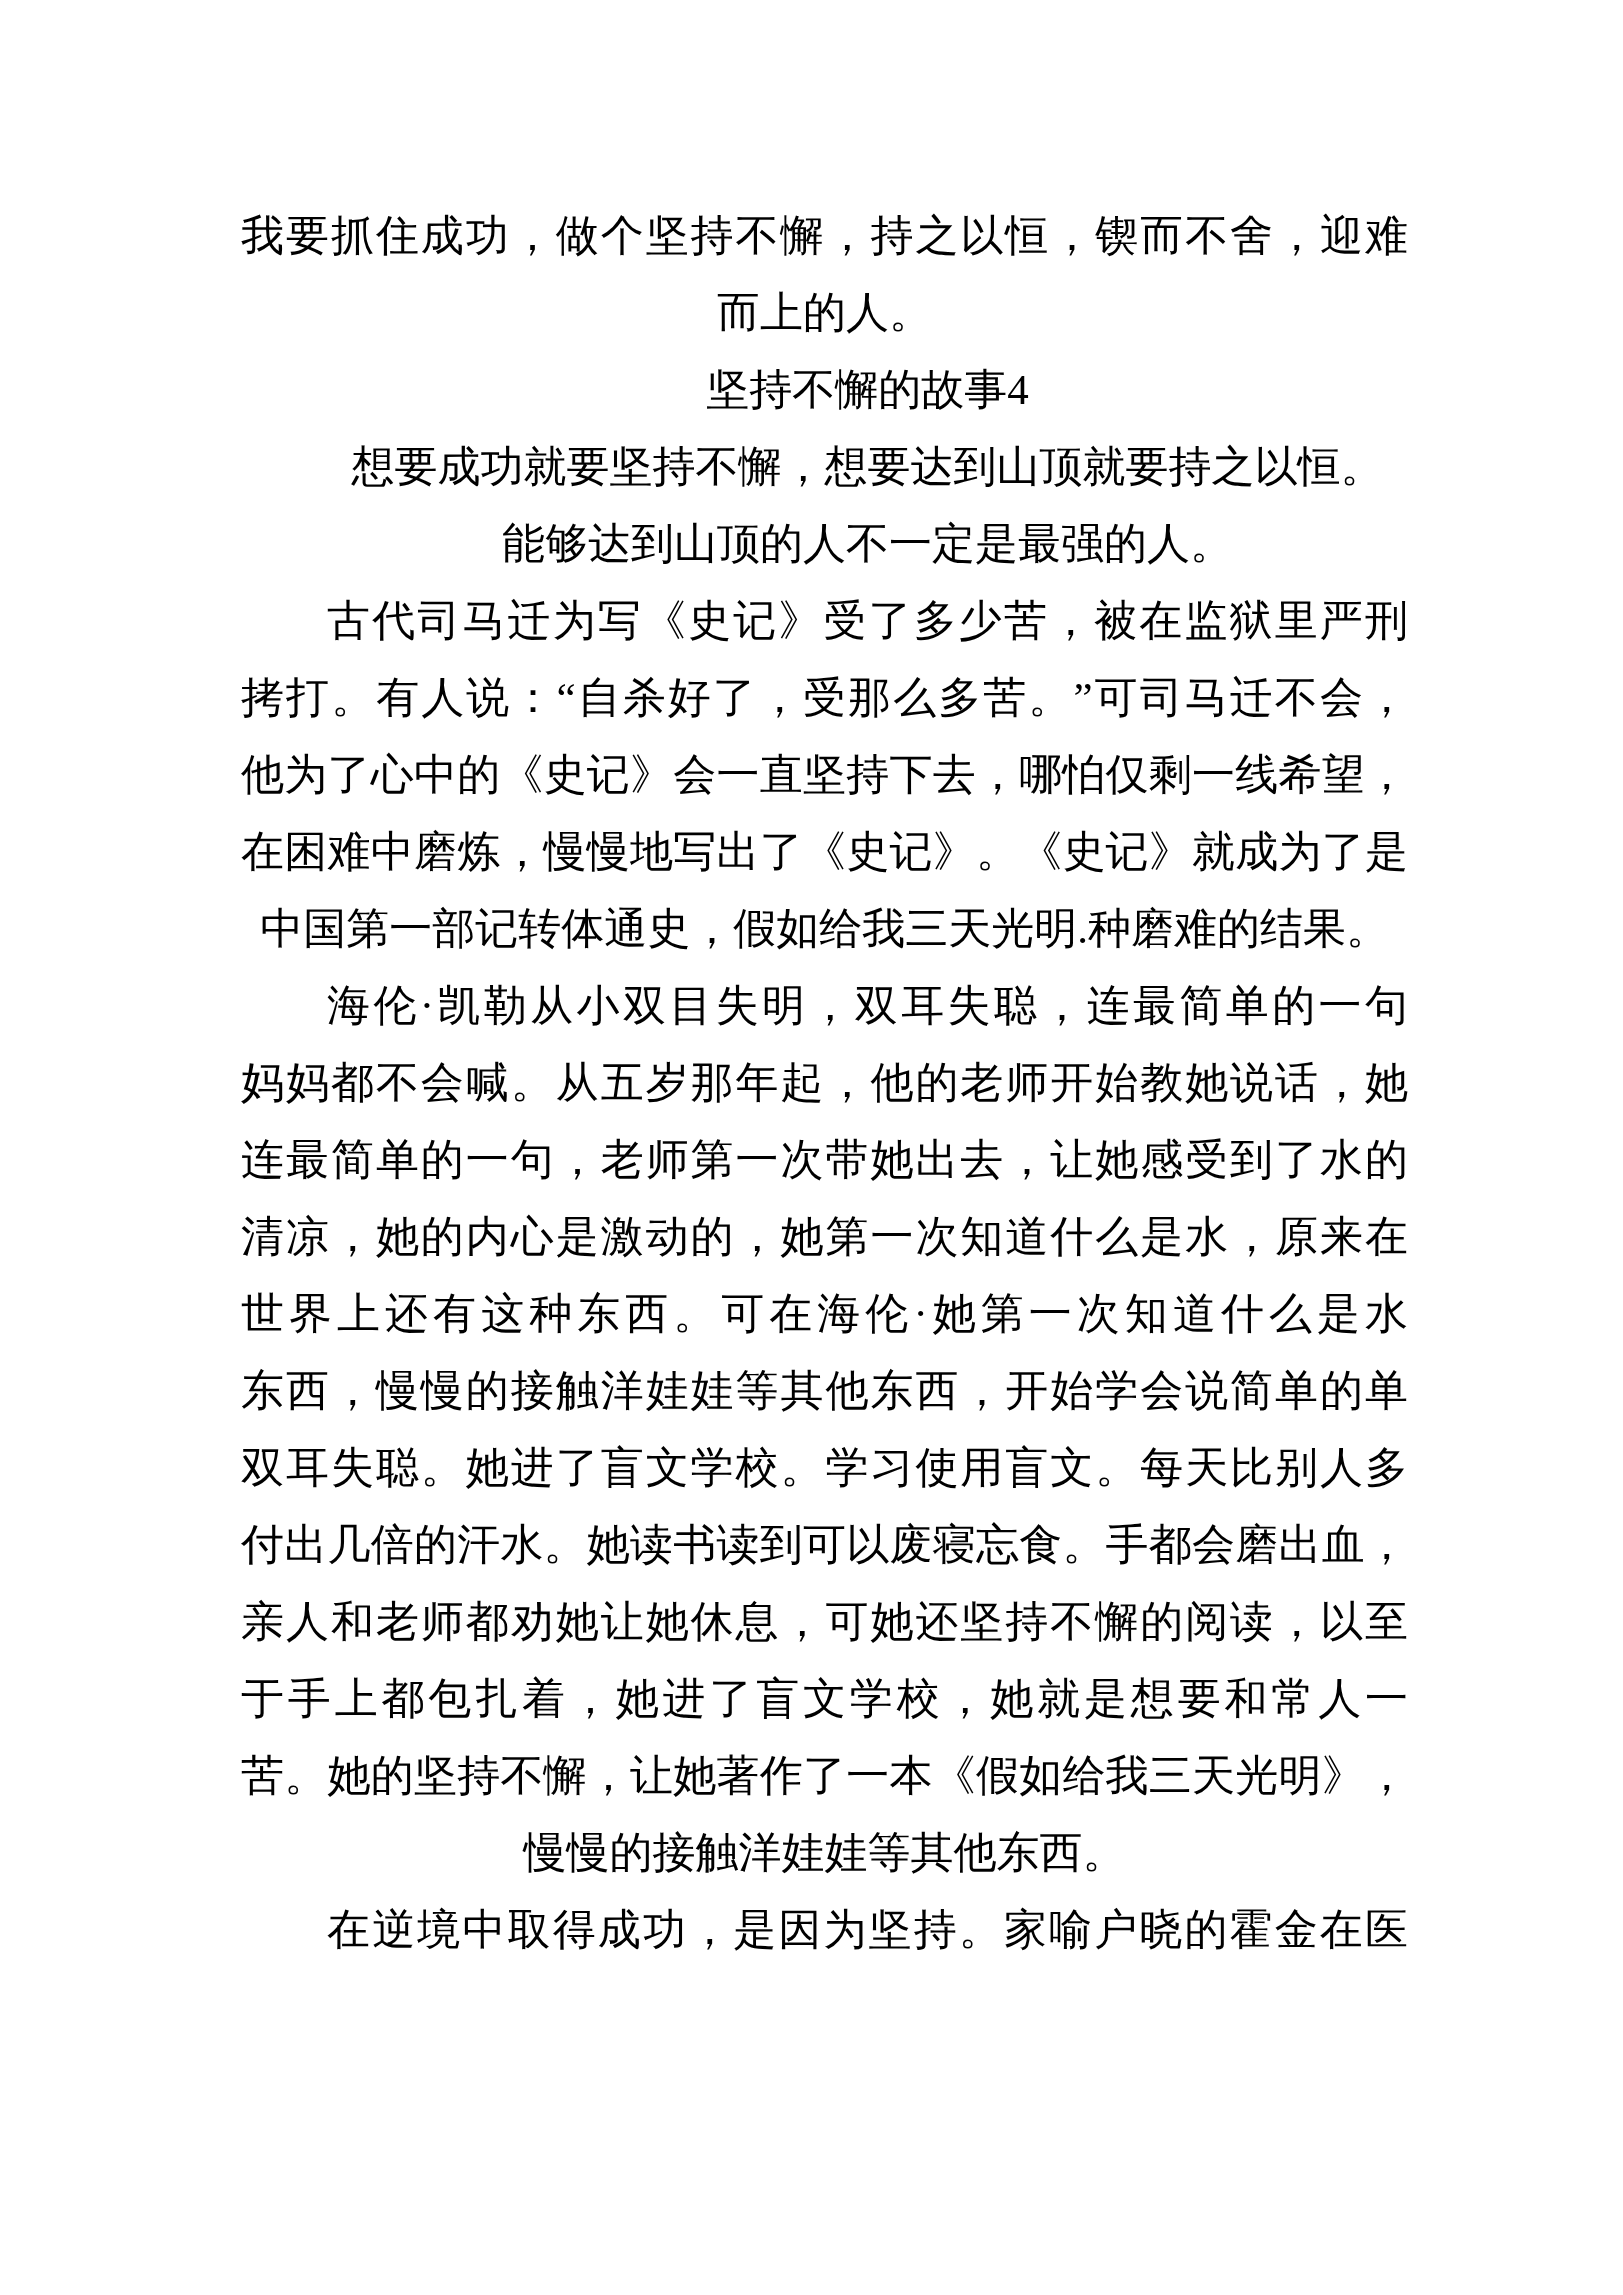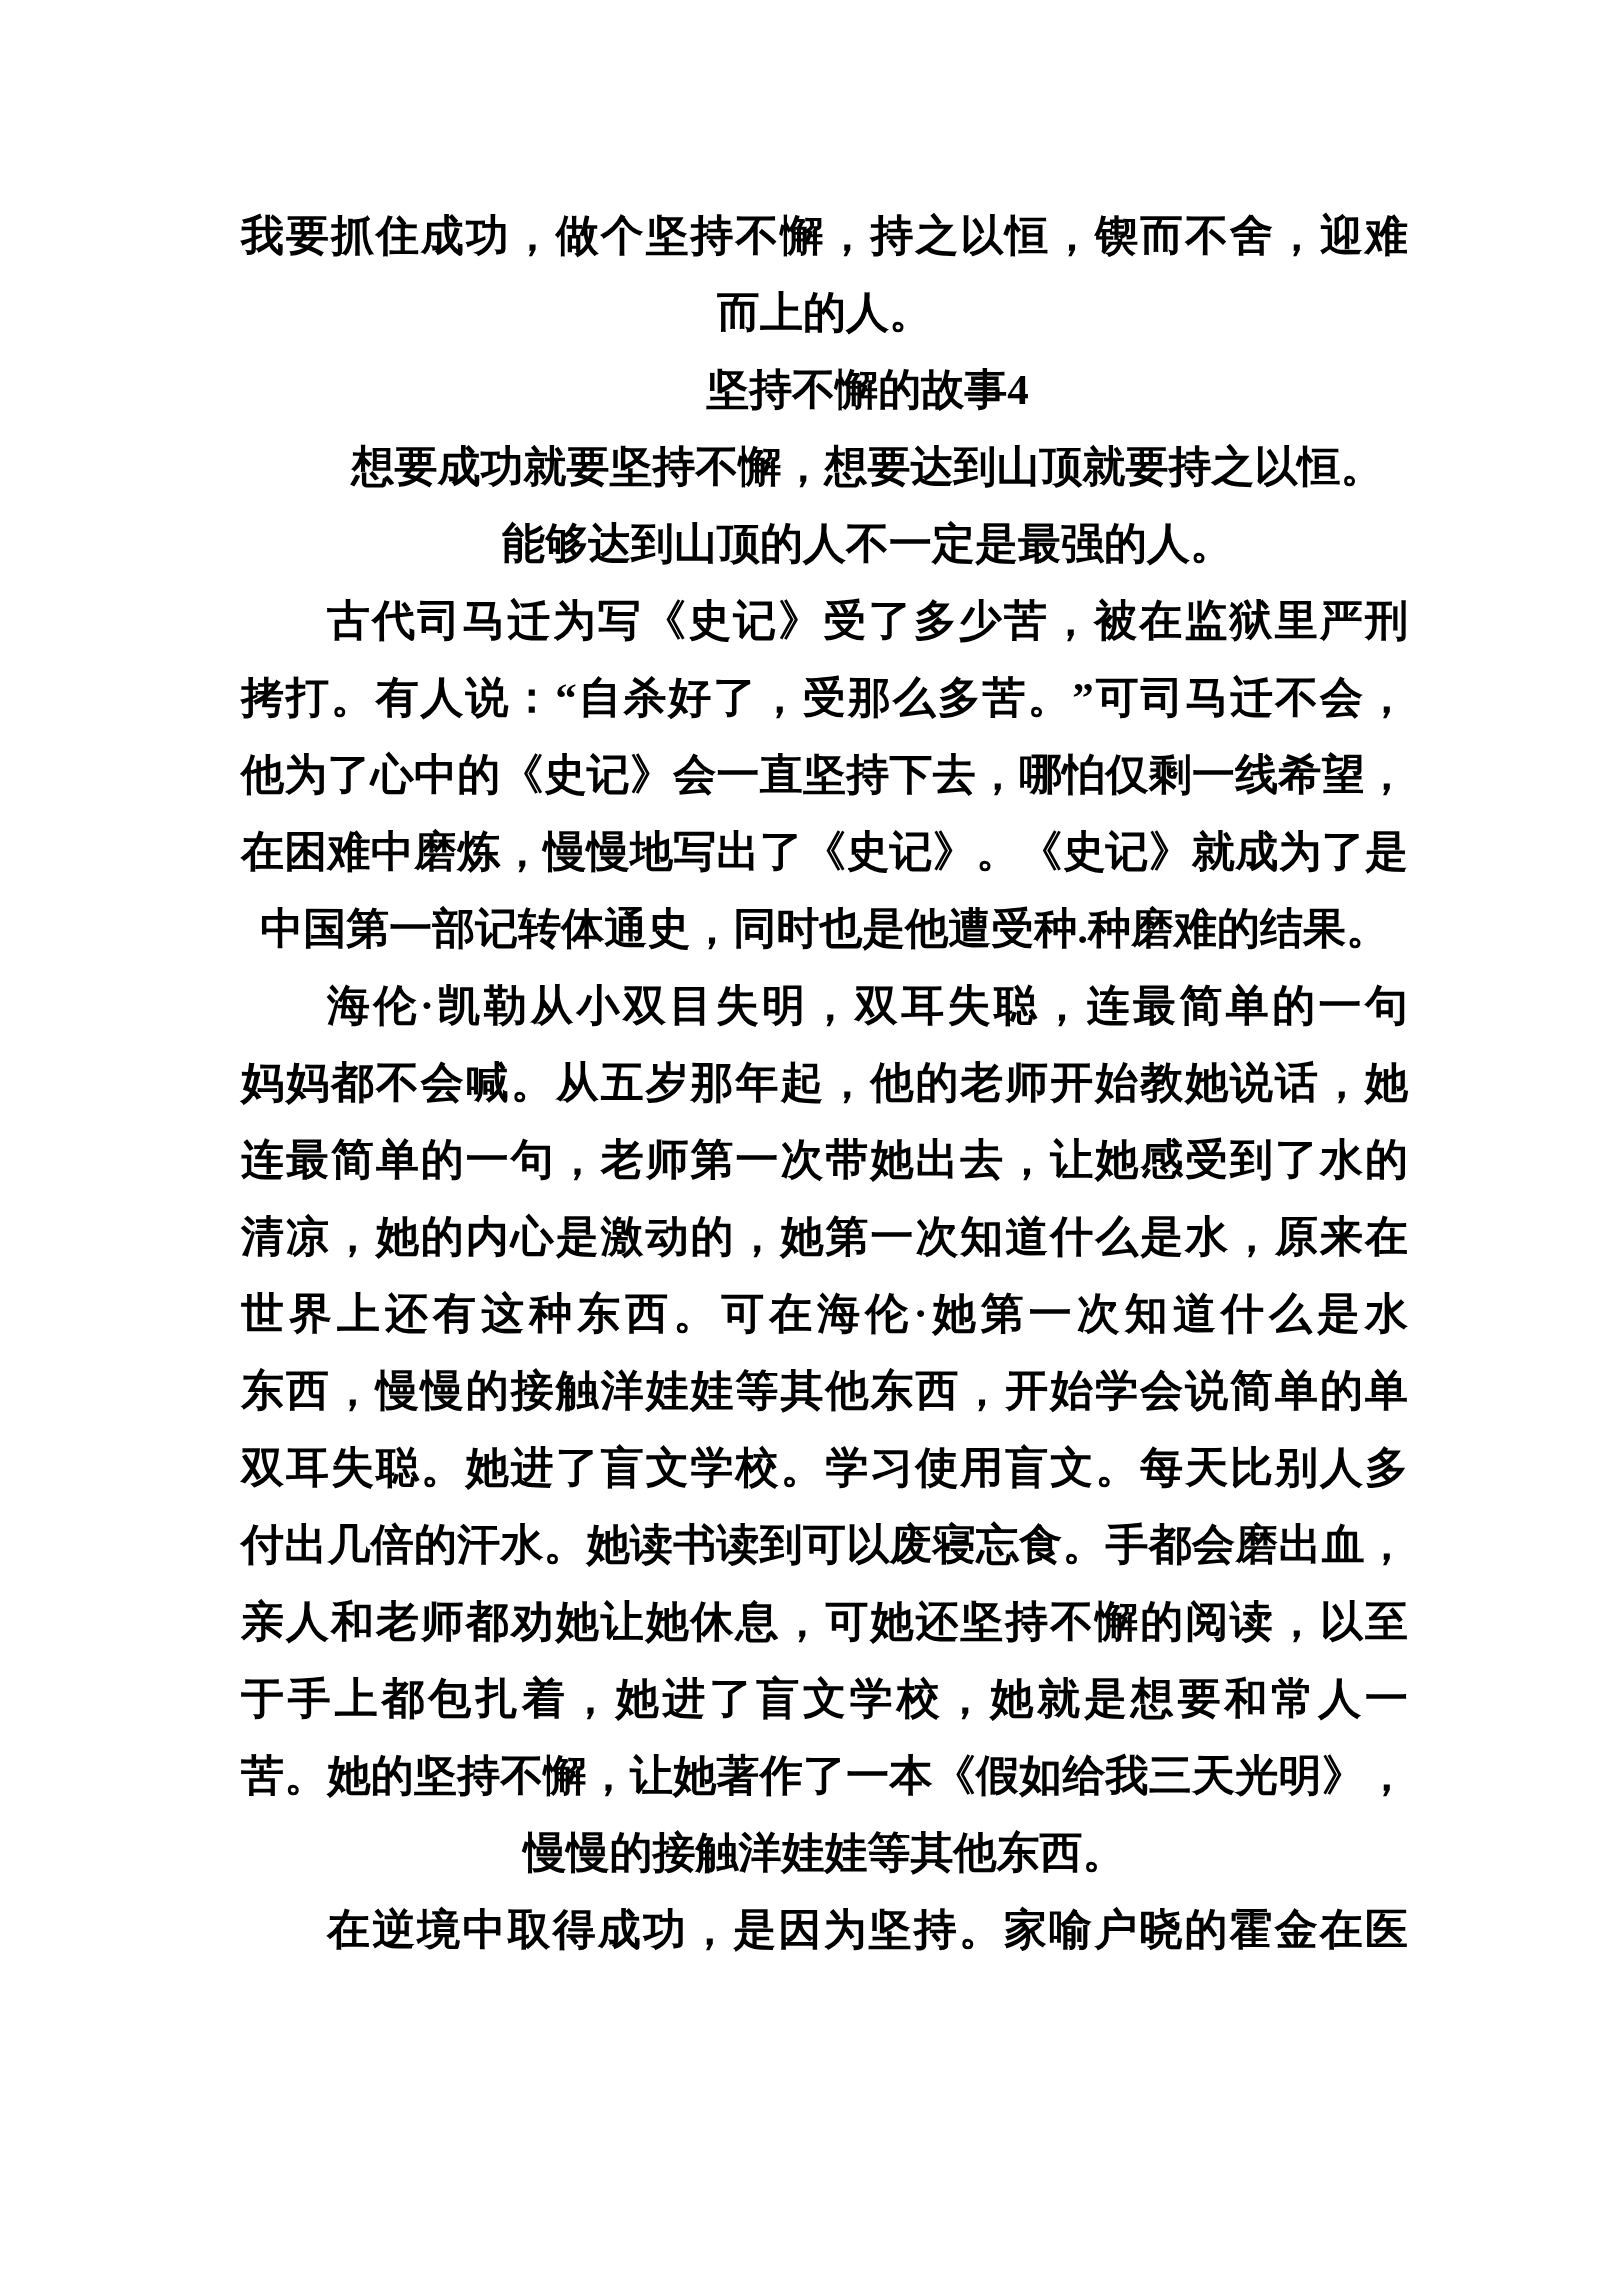--- a/index.html
+++ b/index.html
@@ -6,21 +6,20 @@
     margin: 0;
     padding: 0;
   }
   .page {
     position: relative;
     width: 1623px;
     height: 2295px;
     background: #ffffff;
     overflow: hidden;
     font-family: "Liberation Serif", serif;
-    font-weight: bold;
   }
   .text-block {
     position: absolute;
     left: 241px;
     top: 197px;
     width: 1167px;
     font-size: 43px;
     line-height: 77px;
     color: #000000;
     letter-spacing: 0;
@@ -48,21 +47,21 @@
   <div class="text-block">
     <div class="line fill">我要抓住成功，做个坚持不懈，持之以恒，锲而不舍，迎难</div>
     <div class="line">而上的人。</div>
     <div class="line indent">坚持不懈的故事4</div>
     <div class="line indent">想要成功就要坚持不懈，想要达到山顶就要持之以恒。</div>
     <div class="line indent">能够达到山顶的人不一定是最强的人。</div>
     <div class="line fill indent">古代司马迁为写《史记》受了多少苦，被在监狱里严刑</div>
     <div class="line fill">拷打。有人说：“自杀好了，受那么多苦。”可司马迁不会，</div>
     <div class="line fill">他为了心中的《史记》会一直坚持下去，哪怕仅剩一线希望，</div>
     <div class="line fill">在困难中磨炼，慢慢地写出了《史记》。《史记》就成为了是</div>
-    <div class="line">中国第一部记转体通史，同时也是他遭受种.种磨难的结果。</div>
+    <div class="line">中国第一部记转体通史，假如给我三天光明.种磨难的结果。</div>
     <div class="line fill indent">海伦·凯勒从小双目失明，双耳失聪，连最简单的一句</div>
     <div class="line fill">妈妈都不会喊。从五岁那年起，他的老师开始教她说话，她</div>
     <div class="line fill">连最简单的一句，老师第一次带她出去，让她感受到了水的</div>
     <div class="line fill">清凉，她的内心是激动的，她第一次知道什么是水，原来在</div>
     <div class="line fill">世界上还有这种东西。可在海伦·她第一次知道什么是水</div>
     <div class="line fill">东西，慢慢的接触洋娃娃等其他东西，开始学会说简单的单</div>
     <div class="line fill">双耳失聪。她进了盲文学校。学习使用盲文。每天比别人多</div>
     <div class="line fill">付出几倍的汗水。她读书读到可以废寝忘食。手都会磨出血，</div>
     <div class="line fill">亲人和老师都劝她让她休息，可她还坚持不懈的阅读，以至</div>
     <div class="line fill">于手上都包扎着，她进了盲文学校，她就是想要和常人一</div>

